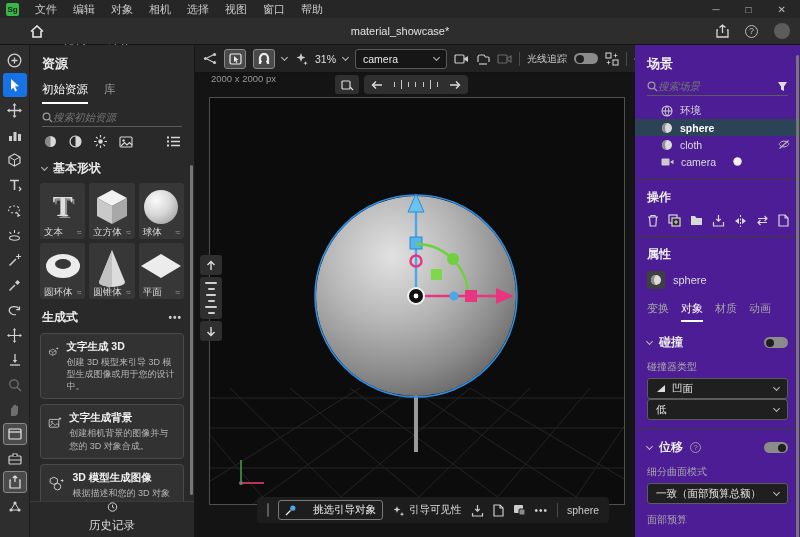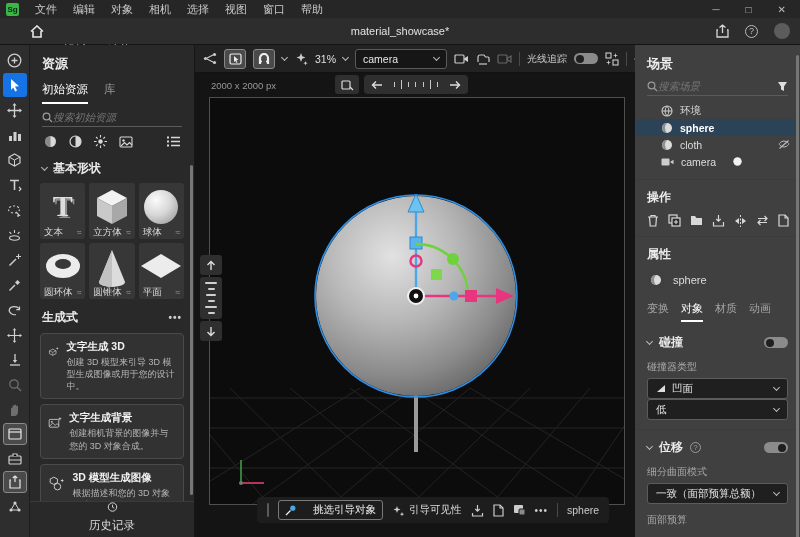--- a/index.html
+++ b/index.html
@@ -61,40 +61,40 @@
   .canvas { position:absolute; left:195px; top:45px; width:481px; bottom:0; background:#141414; }
   .cv-toolbar { position:absolute; left:0; top:0; right:0; height:28px; background:#222; border-bottom:1px solid #121212; display:flex; align-items:center; gap:7px; padding:0 8px; }
   .tb-box { background:#4a4a4a; border:1px solid #888; border-radius:3px; width:22px; height:20px; display:flex; align-items:center; justify-content:center; }
   .tb-sep { width:1px; height:14px; background:#4a4a4a; }
   .zoom-label { font-size:10.5px; color:#e0e0e0; }
   .cam-select { width:92px; height:20px; background:#161616; border:1px solid #5a5a5a; border-radius:3px; display:flex; align-items:center; justify-content:space-between; padding:0 7px; font-size:10.5px; color:#e8e8e8; }
   .rt-label { font-size:10px; color:#ccc; }
   .toggle { width:24px; height:11px; border-radius:6px; background:#8b8b8b; position:relative; flex:0 0 auto; }
   .toggle .knob { position:absolute; top:1.5px; left:2px; width:8px; height:8px; border-radius:50%; background:#1f1f1f; }
   .toggle.on .knob { left:auto; right:2px; }
-  .cv-header { position:absolute; left:0; top:28px; right:0; height:24px; display:flex; align-items:center; }
+  .cv-header { position:absolute; left:0; top:28px; right:0; height:24px; display:flex; }
   .size-label { font-size:9.5px; color:#989898; padding-left:16px; }
   .nav-group { position:absolute; left:140px; top:2px; display:flex; gap:5px; align-items:center; }
   .nav-btn { background:#2f2f2f; border-radius:3px; height:19px; display:flex; align-items:center; justify-content:center; color:#ddd; }
   .ruler { width:52px; height:10px; display:flex; align-items:center; justify-content:space-between; padding:0 4px; }
   .tick { width:1px; background:#c8c8c8; height:5px; }
   .tick.tall { height:9px; }
   .viewport { position:absolute; left:14px; top:52px; width:416px; height:408px; background:#0c0c0c; border:1px solid #4f4f4f; overflow:hidden; }
   .stepper { position:absolute; left:5px; top:210px; width:22px; display:flex; flex-direction:column; gap:2px; z-index:5; }
   .step-btn { height:20px; background:#2f2f2f; border-radius:3px; display:flex; align-items:center; justify-content:center; color:#ddd; font-size:11px; }
   .step-ticks { background:#2f2f2f; border-radius:3px; padding:5px 0; display:flex; flex-direction:column; gap:4px; align-items:center; }
   .step-ticks div { height:2px; background:#cfcfcf; border-radius:1px; }
   .bottom-bar { position:absolute; left:62px; top:452px; height:26px; background:#1d1d1d; border-radius:4px; display:flex; align-items:center; gap:9px; padding:0 10px; font-size:10.5px; z-index:6; }
   .bb-handle { width:2px; height:14px; background:#5a5a5a; border-radius:1px; }
   .bb-btn { border:1px solid #7a7a7a; border-radius:3px; padding:2px 6px; display:flex; align-items:center; gap:16px; color:#eee; }
   .bb-item { display:flex; align-items:center; gap:4px; color:#ddd; }
   .bb-more { color:#cfcfcf; letter-spacing:1px; font-size:10px; }
 
   
-  .scene { position:absolute; left:635px; top:45px; width:165px; bottom:0; background:#404040; overflow:hidden; }
+  .scene { position:absolute; left:635px; top:45px; width:165px; bottom:0; background:#4c1d95; overflow:hidden; }
   .tree { margin-top:6px; }
   .tree-row { display:flex; align-items:center; gap:7px; height:17px; padding-left:26px; font-size:10.5px; color:#ddd; position:relative; }
   .tree-row.selected { background:#2c4257; color:#fff; font-weight:bold; }
   .tree-right { position:absolute; right:10px; }
   .divider { height:1px; background:#3c3c3c; margin:9px 0; }
   .action-icons { display:flex; gap:9px; padding:8px 12px 0 12px; align-items:center; }
   .prop-chip { display:flex; align-items:center; gap:8px; padding:8px 12px 0 12px; }
   .chip-icon { width:18px; height:18px; background:#3f3f3f; border-radius:2px; display:flex; align-items:center; justify-content:center; }
   .prop-tabs { display:flex; gap:12px; padding:12px 12px 0 12px; font-size:11px; }
   .prop-tab { color:#a5a5a5; padding-bottom:4px; }

